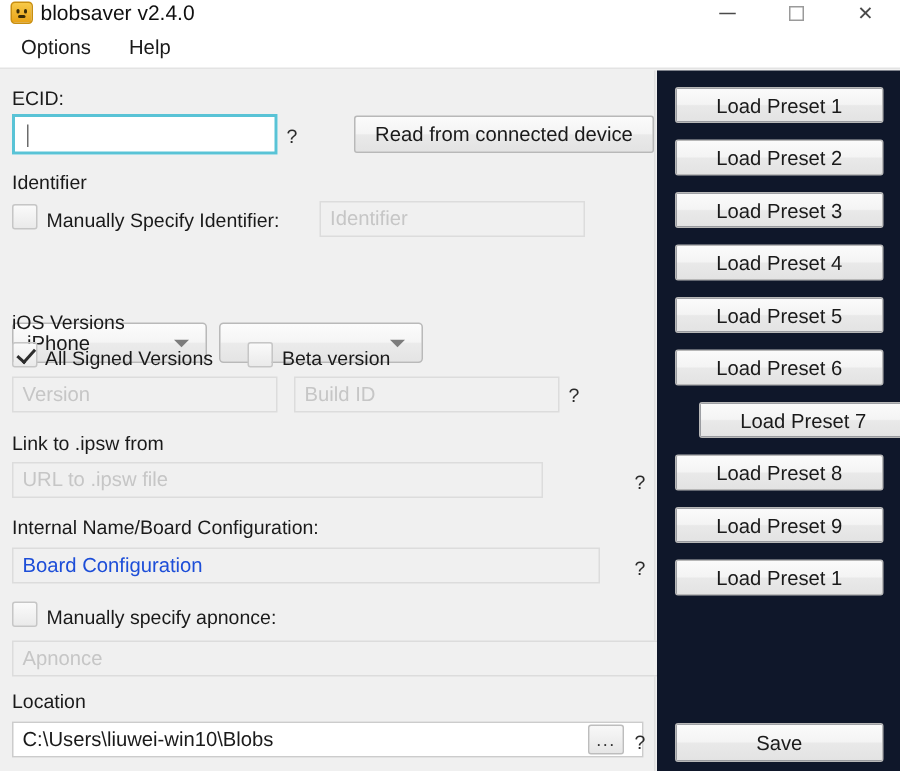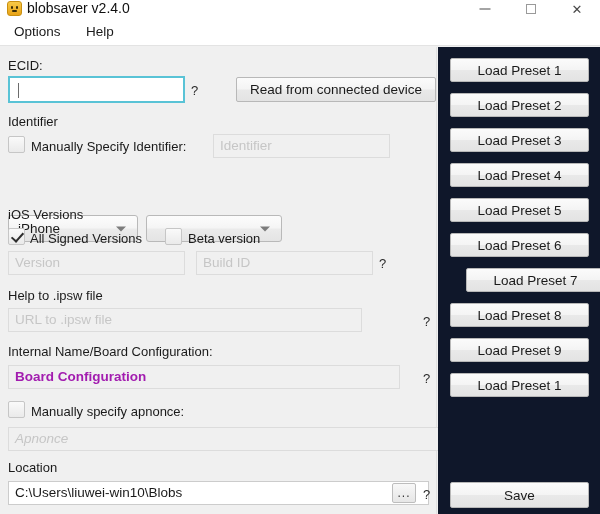--- a/index.html
+++ b/index.html
@@ -321,35 +321,35 @@
     <div class="lbl" style="left:8px; top:159px;">iOS Versions</div>
     <div class="cbx checked" style="left:8px; top:181px;"></div>
     <div class="lbl" style="left:30px; top:183px;">All Signed Versions</div>
     <div class="cbx" style="left:165px; top:181px;"></div>
     <div class="lbl" style="left:188px; top:183px;">Beta version</div>
 
     <input class="tfield disabled" style="left: 8px; top: 204px; width: 177px; height: 24px;" disabled="" placeholder="Version">
     <input class="tfield disabled" style="left: 196px; top: 204px; width: 177px; height: 24px;" disabled="" placeholder="Build ID">
     <div class="qmark" style="left:379px; top:209px;">?</div>
 
-    <div class="lbl" style="left:8px; top:240px;">Help to .ipsw file</div>
+    <div class="lbl" style="left:8px; top:240px;">Link to .ipsw from</div>
     <div class="tfield disabled" style="left:8px; top:261px; width:354px; height:24px; line-height:22px; color:#c6c6c6;">
       <span>URL to .ipsw file</span>
     </div>
     <div class="qmark" style="left:423px; top:267px;">?</div>
 
     <div class="lbl" style="left:8px; top:296px;">Internal Name/Board Configuration:</div>
-    <div class="tfield disabled" style="left:8px; top:318px; width:392px; height:24px; line-height:22px; color:#a21caf;font-weight:bold;">
+    <div class="tfield disabled" style="left:8px; top:318px; width:392px; height:24px; line-height:22px; color:#1d4ed8;">
       <span>Board Configuration</span>
     </div>
     <div class="qmark" style="left:423px; top:324px;">?</div>
 
     <div class="cbx" style="left:8px; top:354px;"></div>
     <div class="lbl" style="left:31px; top:356px;">Manually specify apnonce:</div>
-    <div class="tfield disabled" style="left:8px; top:380px; width:484px; height:24px; line-height:22px; color:#c6c6c6;font-style:italic;">
+    <div class="tfield disabled" style="left:8px; top:380px; width:484px; height:24px; line-height:22px; color:#c6c6c6;">
       <span>Apnonce</span>
     </div>
 
     <div class="lbl" style="left:8px; top:412px;">Location</div>
     <div class="tfield" style="left:8px; top:434px; width:421px; height:24px; line-height:22px;">
       <span>C:\Users\liuwei-win10\Blobs</span>
     </div>
     <div class="browsebtn" style="left:392px; top:436px; width:24px; height:20px;">...</div>
     <div class="qmark" style="left:423px; top:440px;">?</div>
   </div>

